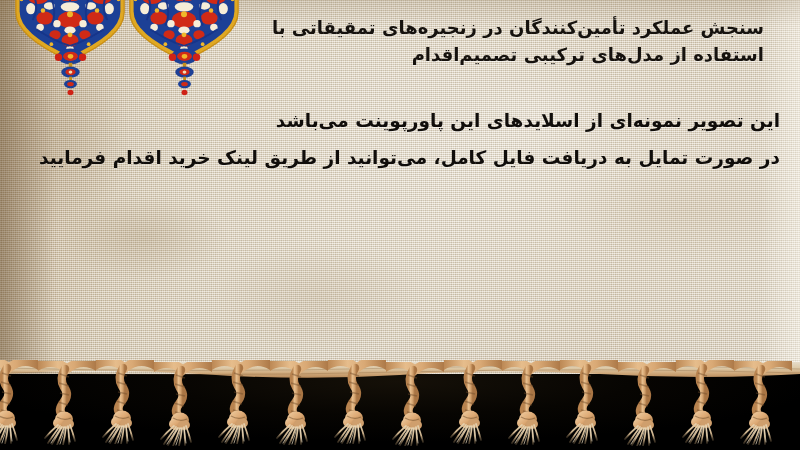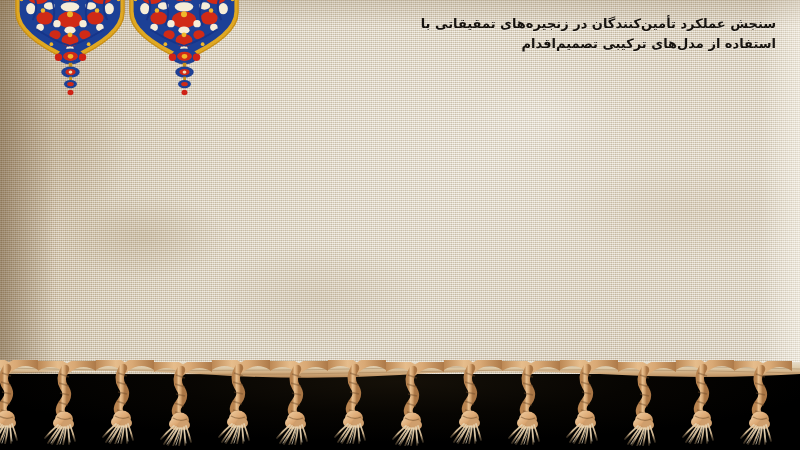--- a/index.html
+++ b/index.html
@@ -95,25 +95,25 @@
   .text-layer {
     position: absolute;
     left: 0; top: 0;
     width: 800px;
     height: 382px;
     direction: rtl;
   }
   .title {
     position: absolute;
     top: 14px;
-    right: 24px;
+    right: 36px;
     width: 560px;
     text-align: right;
     color: #16120e;
-    font-size: 13px;
+    font-size: 18px;
     font-weight: bold;
     line-height: 1.52;
     letter-spacing: 0px;
     text-shadow: 0 1px 0 rgba(255,255,255,0.34);
   }
   .body-lines {
     position: absolute;
     top: 112px;
     right: 20px;
     width: 770px;
@@ -294,20 +294,22 @@
   </div>
 
   <div class="text-layer">
 
     <div class="title">
       <span>سنجش عملکرد تأمین‌کنندگان در زنجیره‌های تمقیقاتی با</span><br>
       <span>استفاده از مدل‌های ترکیبی تصمیم‌اقدام</span>
     </div>
 
     <div class="body-lines">
+      <span class="line">این تصویر نمونه‌ای از اسلایدهای این پاورپوینت می‌باشد</span>
+      <span class="line">در صورت تمایل به دریافت فایل کامل، می‌توانید از طریق لینک خرید اقدام فرمایید</span>
     </div>
   </div>
 
   <div class="black-base"></div>
 
   <div class="carpet-hem">
     <svg width="800" height="22" viewBox="0 0 800 22">
       <defs>
         <linearGradient id="hemg" x1="0" y1="0" x2="0" y2="1">
           <stop offset="0%" stop-color="#e6dcc9"></stop>

